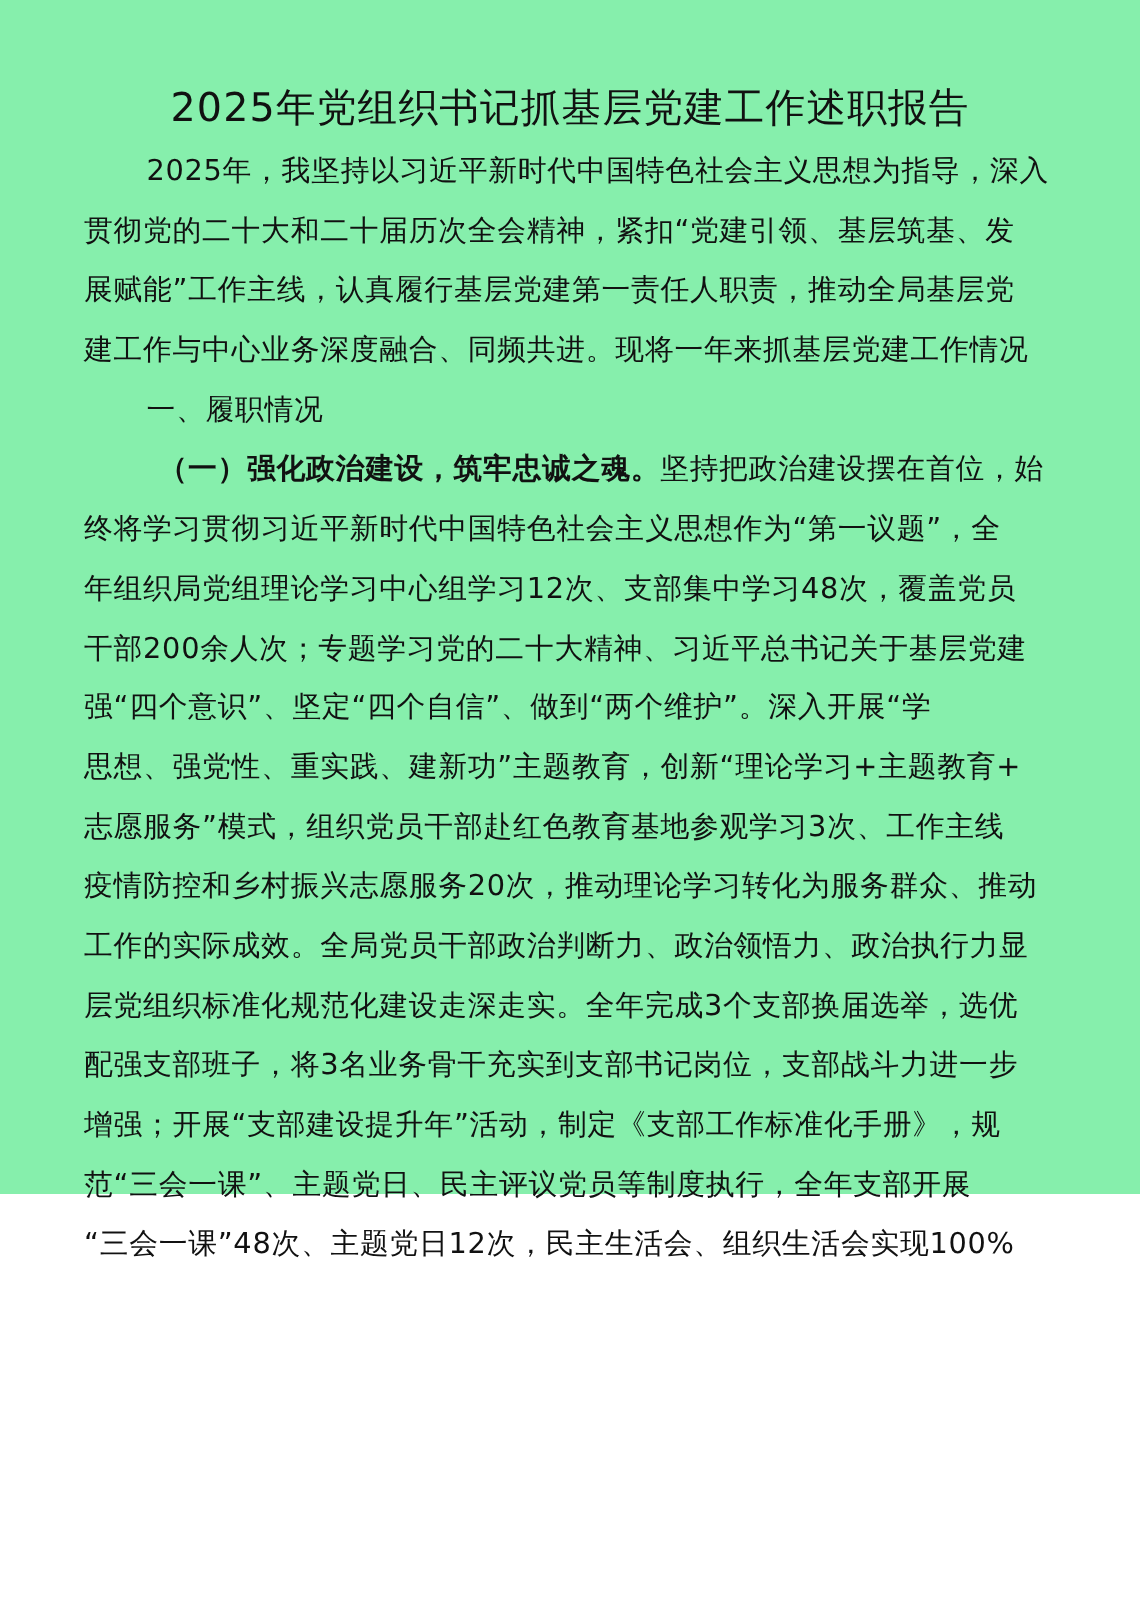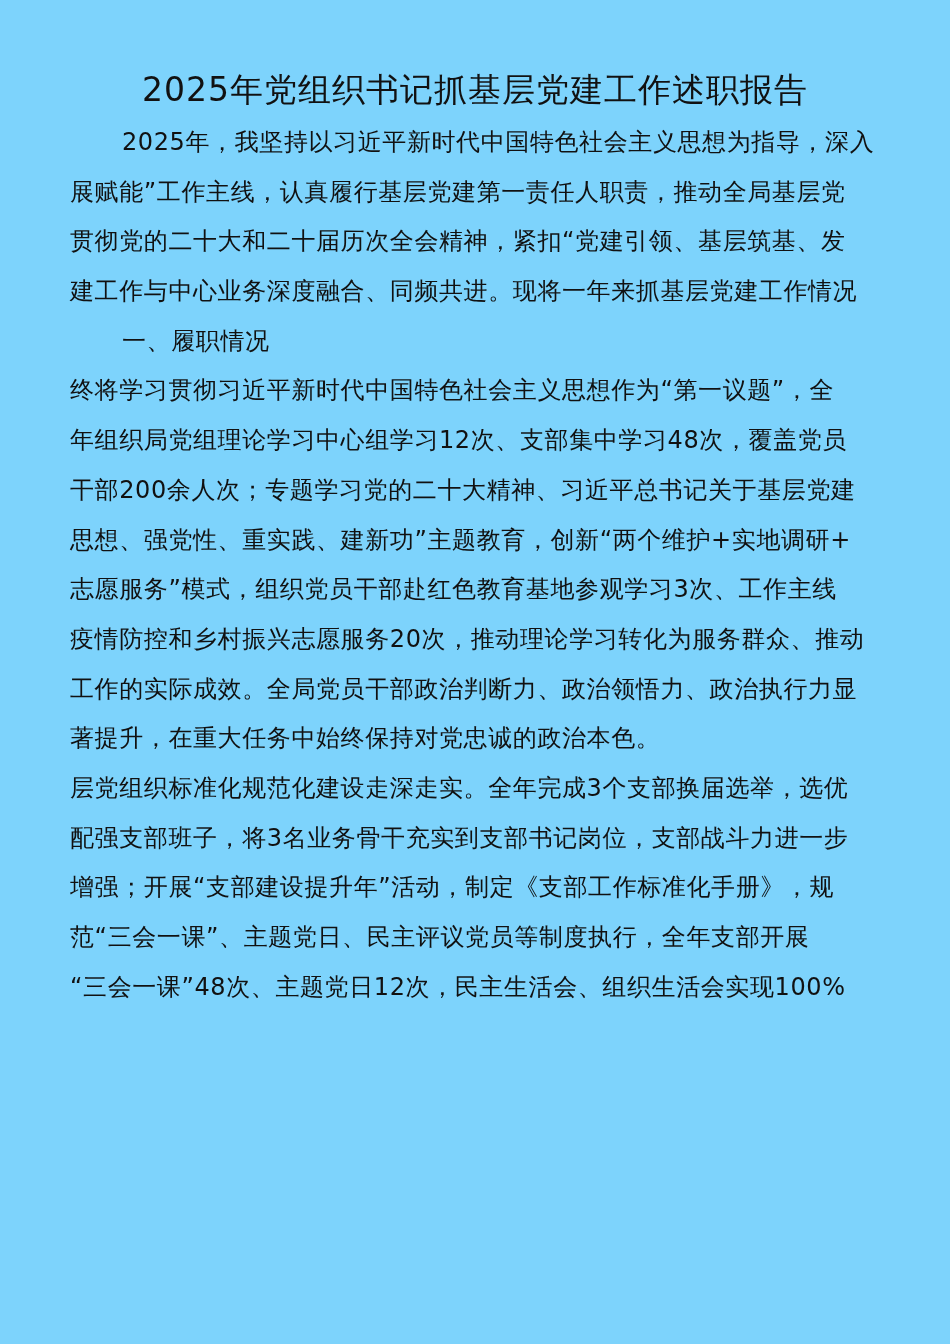--- a/index.html
+++ b/index.html
@@ -1,21 +1,21 @@
 <!DOCTYPE html>
 <html><head>
 <meta charset="utf-8">
 <style>
   html, body { margin: 0; padding: 0; background: #ffffff; }
   body {
     width: 950px; height: 1344px; overflow: hidden; position: relative;
     color: #111111;
     font-family: "DejaVu Sans", "Liberation Sans", sans-serif;
   }
-  .page { position: absolute; left: 0; top: 0; width: 950px; height: 1344px; background: #7dd3fc; }
+  .page { position: absolute; left: 0; top: 0; width: 950px; height: 995px; background: #86efac; }
   .title {
     position: absolute; left: 0; top: 68px; width: 950px; text-align: center;
     font-size: 33px; line-height: 44px; letter-spacing: 1px; white-space: nowrap;
   }
   .body { position: absolute; left: 58px; top: 118px; width: 830px; }
   .line {
     height: 49.7px; line-height: 49.7px; font-size: 24px; white-space: nowrap;
     letter-spacing: 0.6px;
     margin-left: 12px;
   }
@@ -23,31 +23,32 @@
   .indent-bold { padding-left: 62px; }
   .b { font-weight: bold; }
 </style>
 </head>
 <body>
 
 <div class="page">
   <div class="title">2025年党组织书记抓基层党建工作述职报告</div>
   <div class="body" id="doc-body">
       <div class="line indent"><span>2025年，我坚持以习近平新时代中国特色社会主义思想为指导，深入</span></div>
+      <div class="line"><span>贯彻党的二十大和二十届历次全会精神，紧扣“党建引领、基层筑基、发</span></div>
       <div class="line"><span>展赋能”工作主线，认真履行基层党建第一责任人职责，推动全局基层党</span></div>
-      <div class="line"><span>贯彻党的二十大和二十届历次全会精神，紧扣“党建引领、基层筑基、发</span></div>
       <div class="line"><span>建工作与中心业务深度融合、同频共进。现将一年来抓基层党建工作情况</span></div>
       <div class="line indent"><span>一、履职情况</span></div>
+      <div class="line indent-bold"><span class="b">（一）强化政治建设，筑牢忠诚之魂。</span><span>坚持把政治建设摆在首位，始</span></div>
       <div class="line"><span>终将学习贯彻习近平新时代中国特色社会主义思想作为“第一议题”，全</span></div>
       <div class="line"><span>年组织局党组理论学习中心组学习12次、支部集中学习48次，覆盖党员</span></div>
       <div class="line"><span>干部200余人次；专题学习党的二十大精神、习近平总书记关于基层党建</span></div>
-      <div class="line"><span>思想、强党性、重实践、建新功”主题教育，创新“两个维护+实地调研+</span></div>
+      <div class="line"><span>强“四个意识”、坚定“四个自信”、做到“两个维护”。深入开展“学</span></div>
+      <div class="line"><span>思想、强党性、重实践、建新功”主题教育，创新“理论学习+主题教育+</span></div>
       <div class="line"><span>志愿服务”模式，组织党员干部赴红色教育基地参观学习3次、工作主线</span></div>
       <div class="line"><span>疫情防控和乡村振兴志愿服务20次，推动理论学习转化为服务群众、推动</span></div>
       <div class="line"><span>工作的实际成效。全局党员干部政治判断力、政治领悟力、政治执行力显</span></div>
-      <div class="line"><span>著提升，在重大任务中始终保持对党忠诚的政治本色。</span></div>
       <div class="line"><span>层党组织标准化规范化建设走深走实。全年完成3个支部换届选举，选优</span></div>
       <div class="line"><span>配强支部班子，将3名业务骨干充实到支部书记岗位，支部战斗力进一步</span></div>
       <div class="line"><span>增强；开展“支部建设提升年”活动，制定《支部工作标准化手册》，规</span></div>
       <div class="line"><span>范“三会一课”、主题党日、民主评议党员等制度执行，全年支部开展</span></div>
       <div class="line"><span>“三会一课”48次、主题党日12次，民主生活会、组织生活会实现100%</span></div>
     </div>
 </div>
 
 </body></html>

